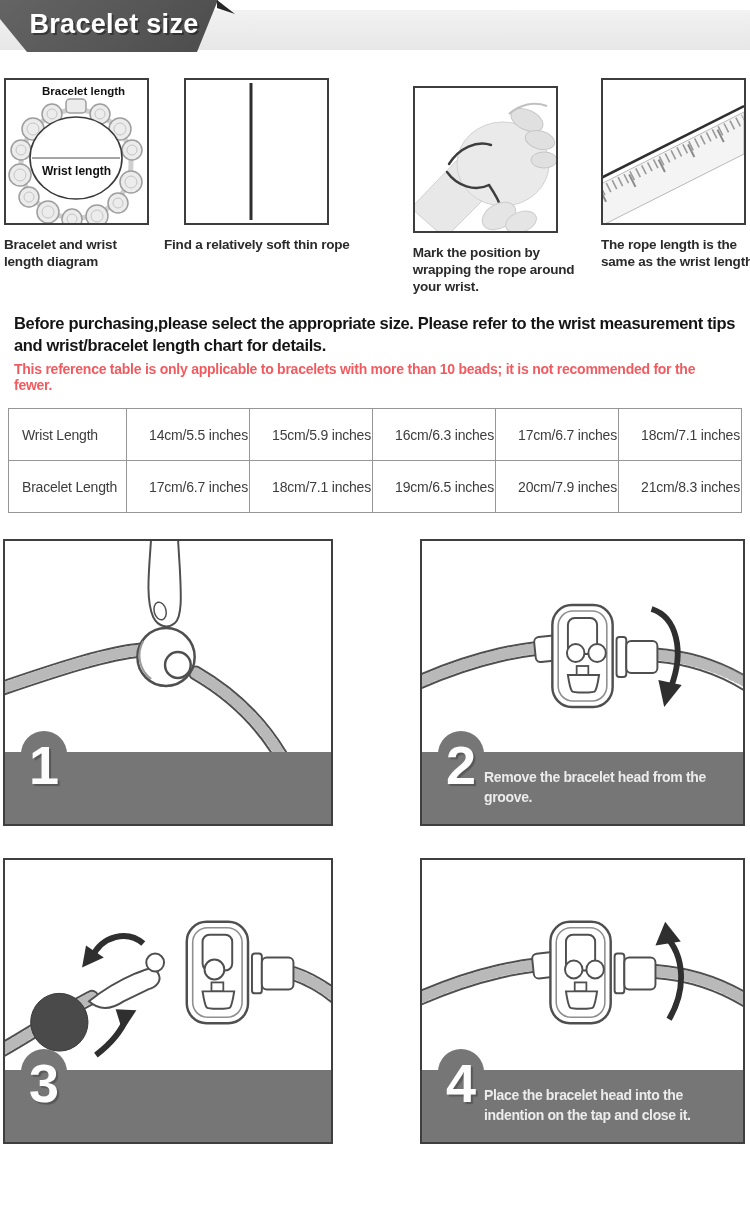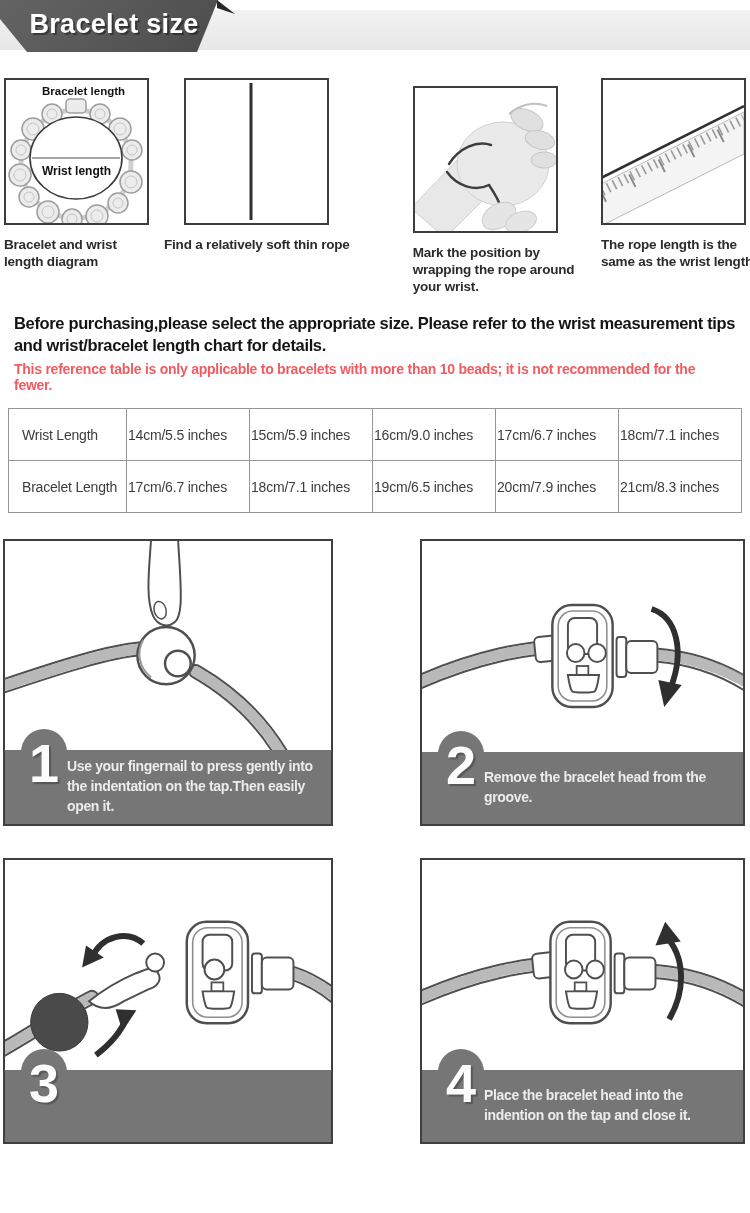--- a/index.html
+++ b/index.html
@@ -37,21 +37,21 @@
              font-size:12px;font-weight:700;color:#111;}
 
   
   .intro{margin:10px 14px 4px;font-size:16.5px;font-weight:700;line-height:1.33;
          color:#141414;letter-spacing:-0.35px;}
   .note{margin:0 14px 0;font-size:14px;font-weight:700;color:#f15b60;letter-spacing:-0.25px;}
 
   
   .size-table{margin:15px 8px 0;border-collapse:collapse;width:734px;table-layout:fixed;}
   .size-table td{border:1px solid #969696;height:49px;font-size:14px;color:#3d3d3d;
-                 text-align:left;letter-spacing:-0.2px;}
+                 text-align:right;letter-spacing:-0.2px;}
   .size-table td.rowlabel{text-align:left;padding-left:13px;}
 
   
   .panels{display:flex;flex-wrap:wrap;justify-content:space-between;
           padding:0 5px 0 3px;margin-top:26px;row-gap:32px;}
   .panel{box-sizing:border-box;width:330px;height:287px;border:2px solid #3f3f3f;
          background:#fff;display:flex;flex-direction:column;}
   .panel.narrow{width:325px;}
   .panel.row2{height:286px;}
   .panel-art{flex:1;position:relative;}
@@ -186,21 +186,21 @@
         <col>
         <col>
         <col>
         <col>
       </colgroup>
     <tbody>
       <tr>
         <td class="rowlabel">Wrist Length</td>
         <td>14cm/5.5 inches</td>
         <td>15cm/5.9 inches</td>
-        <td>16cm/9.0 inches</td>
+        <td>16cm/6.3 inches</td>
         <td>17cm/6.7 inches</td>
         <td>18cm/7.1 inches</td>
       </tr>
       <tr>
         <td class="rowlabel">Bracelet Length</td>
         <td>17cm/6.7 inches</td>
         <td>18cm/7.1 inches</td>
         <td>19cm/6.5 inches</td>
         <td>20cm/7.9 inches</td>
         <td>21cm/8.3 inches</td>
@@ -225,21 +225,20 @@
           <circle cx="163" cy="116" r="29" fill="#fff" stroke="#4f4f4f" stroke-width="2.5"></circle>
           <path d="M140,100 A29,29 0 0,0 148,138" fill="none" stroke="#9a9a9a" stroke-width="2"></path>
           <circle cx="175" cy="124" r="13" fill="#fff" stroke="#4f4f4f" stroke-width="2.5"></circle>
           <path d="M148,-4 C146,28 142,58 150,76 C155,86 165,88 172,82 C180,75 178,50 177,28 L175,-4 Z" fill="#fff" stroke="#4f4f4f" stroke-width="2"></path>
           <ellipse cx="157" cy="70" rx="6" ry="9" transform="rotate(-15 157 70)" fill="#fff" stroke="#4f4f4f" stroke-width="1.5"></ellipse>
         </svg>
       </div>
       <div class="panel-bar">
         <div class="bump"></div>
         <div class="step-num">1</div>
-        <p class="step-text">Use your fingernail to press gently into the indentation on the tap.Then easily open it.</p>
       </div>
     </div>
 
     <div class="panel narrow">
       <div class="panel-art">
         <svg viewBox="0 0 330 211" preserveAspectRatio="none">
           <g fill="none" stroke-linecap="round">
             <path d="M-5,142 C55,116 110,105 150,106" stroke="#4f4f4f" stroke-width="15"></path>
             <path d="M-5,142 C55,116 110,105 150,106" stroke="#fff" stroke-width="11"></path>
             <path d="M-5,142 C55,116 110,105 150,106" stroke="#8a8a8a" stroke-width="11" stroke-dasharray="2.2,4.5" opacity=".6"></path>

